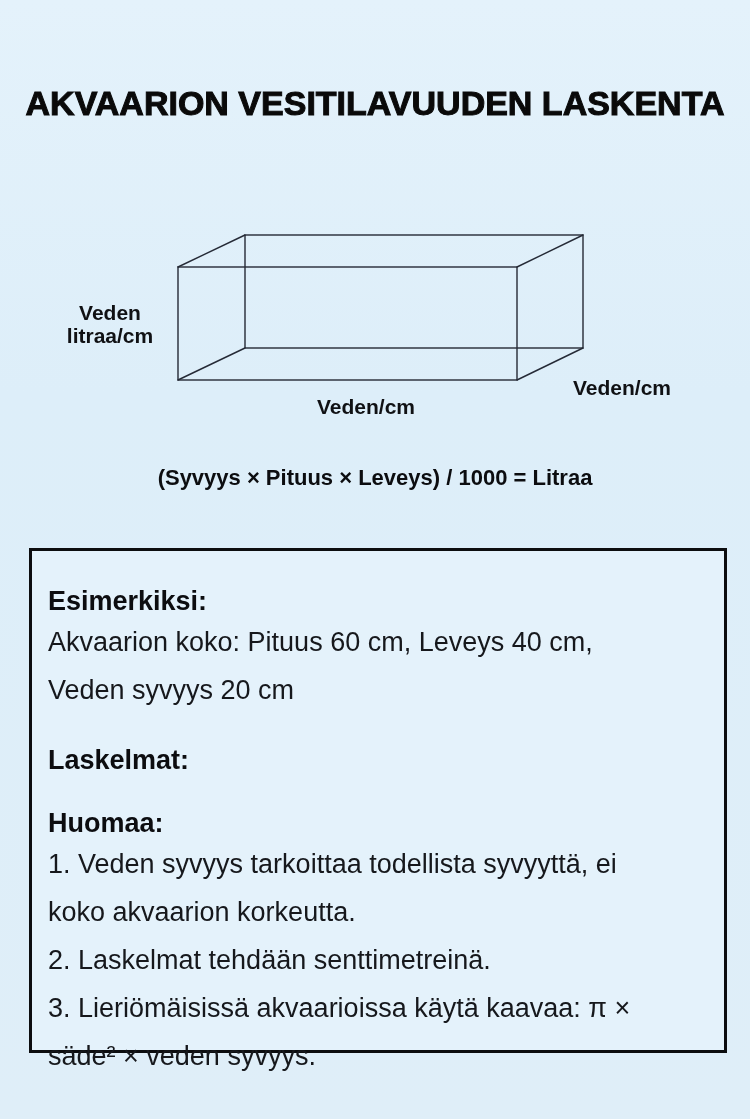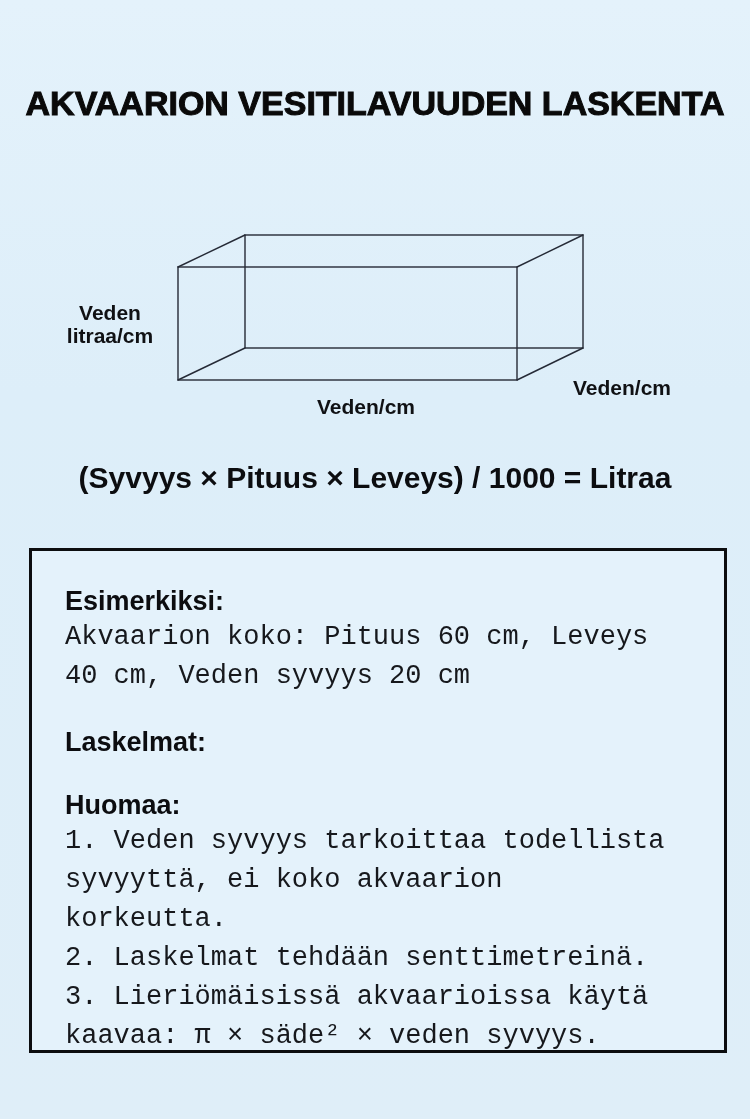--- a/index.html
+++ b/index.html
@@ -47,53 +47,52 @@
   .label-depth  { top: 301px; left: 45px;  width: 130px; }
   .label-length { top: 395px; left: 266px; width: 200px; }
   .label-width  { top: 376px; left: 522px; width: 200px; }
 
   .formula-line {
     position: absolute;
     top: 461px;
     left: 0;
     width: 750px;
     text-align: center;
-    font-size: 30px;
+    font-size: 22px;
     line-height: 33px;
     font-weight: 700;
     color: #0c0d10;
   }
 
   .info-card {
     position: absolute;
     top: 548px;
     left: 29px;
     width: 698px;
     height: 505px;
     box-sizing: border-box;
     border: 3px solid #0c0d0f;
     background: #e4f2fb;
-    padding: 34px 30px 30px 33px;
+    padding: 34px 30px 30px 16px;
   }
   .card-section { margin: 0 0 30px 0; }
   .card-section:last-child { margin-bottom: 13px; }
   .section-heading {
     font-size: 27px;
     line-height: 33px;
     font-weight: 700;
     color: #0c0d10;
   }
   .section-body {
     font-size: 27px;
-    line-height: 39px;
+    line-height: 48px;
     font-weight: 400;
     color: #16181c;
     width: 612px;
     white-space: pre-line;
-    font-family: Liberation Mono, monospace;
   }
 </style>
 </head>
 <body>
 
 <h1 class="page-title">AKVAARION VESITILAVUUDEN LASKENTA</h1>
 
 <div class="tank-diagram">
   <svg width="750" height="235" viewBox="0 0 750 235">
     <g stroke="#252a36" stroke-width="1.4" fill="none" stroke-linecap="round">

